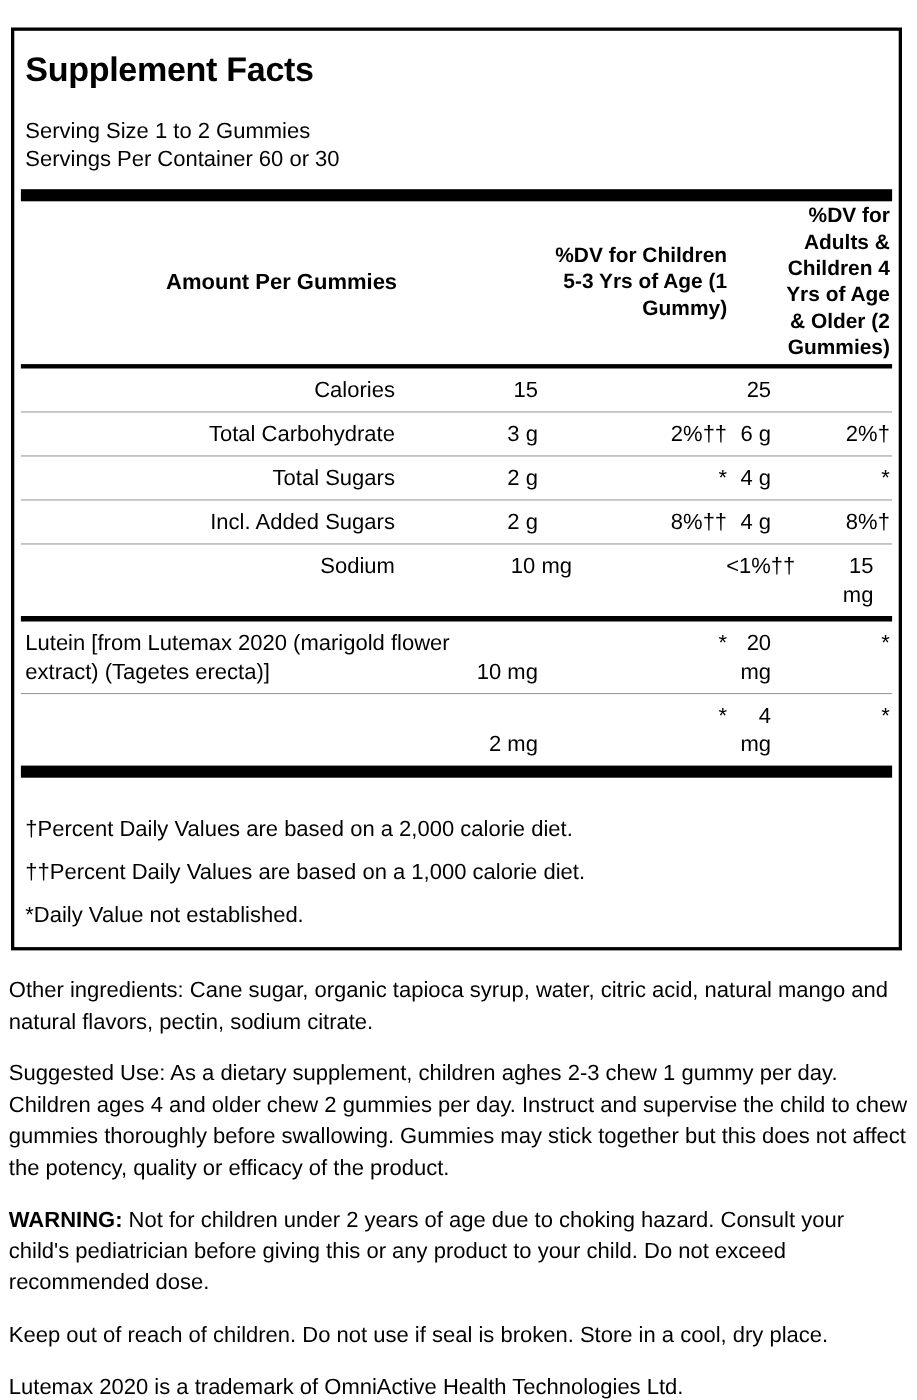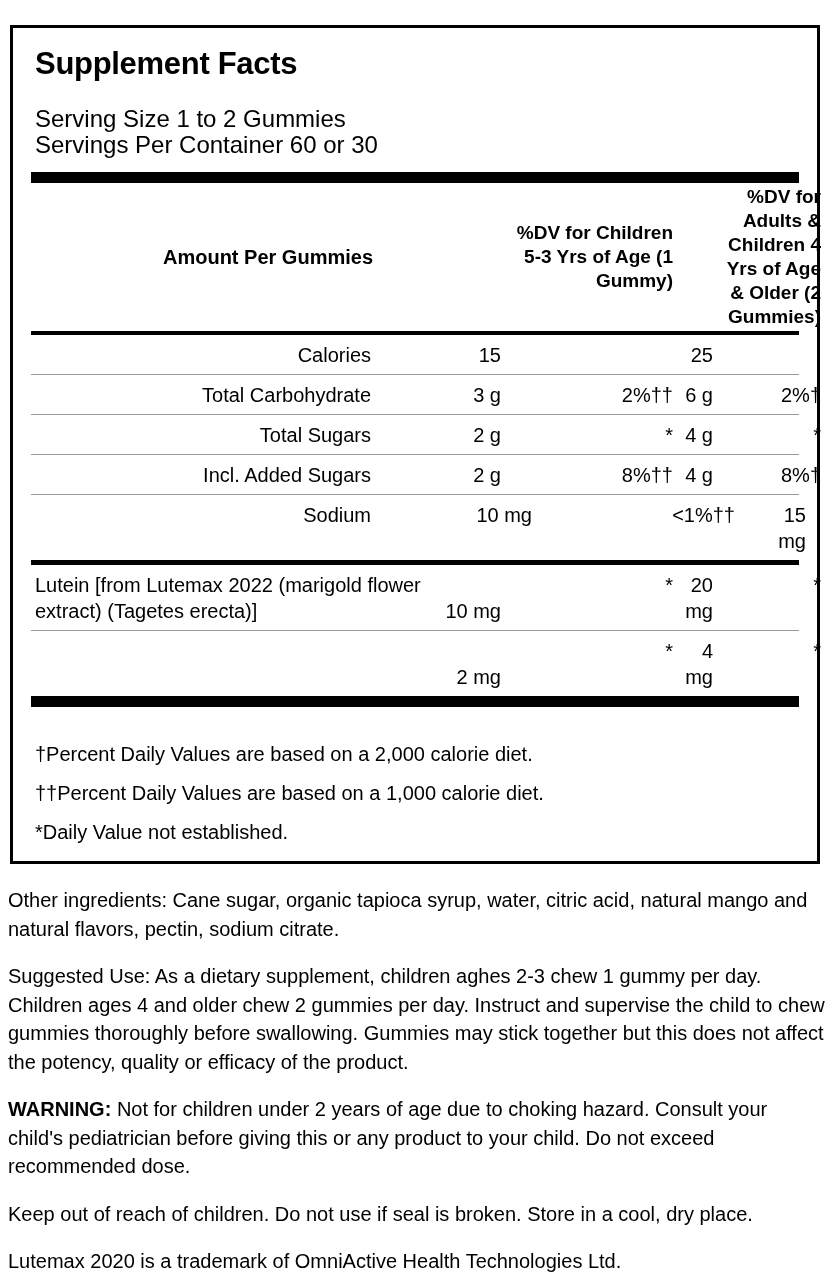--- a/index.html
+++ b/index.html
@@ -7,33 +7,33 @@
     width: 834px; height: 1273px;
     background: #ffffff;
     overflow: hidden;
     font-family: "Liberation Sans", sans-serif;
     color: #000;
     -webkit-font-smoothing: antialiased;
   }
   .facts-box {
     margin: 25px 14px 0 10px;
     border: 3px solid #000;
-    padding: 0 18px;
+    padding: 0 6px;
     box-sizing: border-box;
   }
   .panel-title {
     margin: 18px 0 24px 4px;
     font-size: 31px;
     line-height: 36px;
     font-weight: bold;
     letter-spacing: -0.3px;
   }
   .serving-line {
     margin-left: 4px;
-    font-size: 24px;
+    font-size: 20px;
     line-height: 26px;
   }
   .serving-line.first { margin-top: 0; }
   .bar {
     background: #000;
     height: 11px;
   }
   .bar.top-bar { margin-top: 14px; }
   
   .grid-row {
@@ -148,21 +148,21 @@
           <div class="cell dv2">8%†</div>
         </div>
         <div class="grid-row row sep-bar">
           <div class="cell lbl">Sodium</div>
           <div class="cell amt1">10 mg</div>
           <div class="cell dv1">&lt;1%††</div>
           <div class="cell amt2">15 mg</div>
           <div class="cell dv2">1%†</div>
         </div>
         <div class="grid-row row sep-hair">
-          <div class="cell lblwide"><span class="lbltext">Lutein [from Lutemax 2022 (marigold flower extract) (Tagetes erecta)]</span><span class="amt1abs">10 mg</span></div>
+          <div class="cell lblwide"><span class="lbltext">Lutein [from Lutemax 2020 (marigold flower extract) (Tagetes erecta)]</span><span class="amt1abs">10 mg</span></div>
           <div class="cell dv1">*</div>
           <div class="cell amt2">20 mg</div>
           <div class="cell dv2">*</div>
         </div>
         <div class="grid-row row">
           <div class="cell lblwide"><span class="amt1abs">2 mg</span></div>
           <div class="cell dv1">*</div>
           <div class="cell amt2">4 mg</div>
           <div class="cell dv2">*</div>
         </div>

